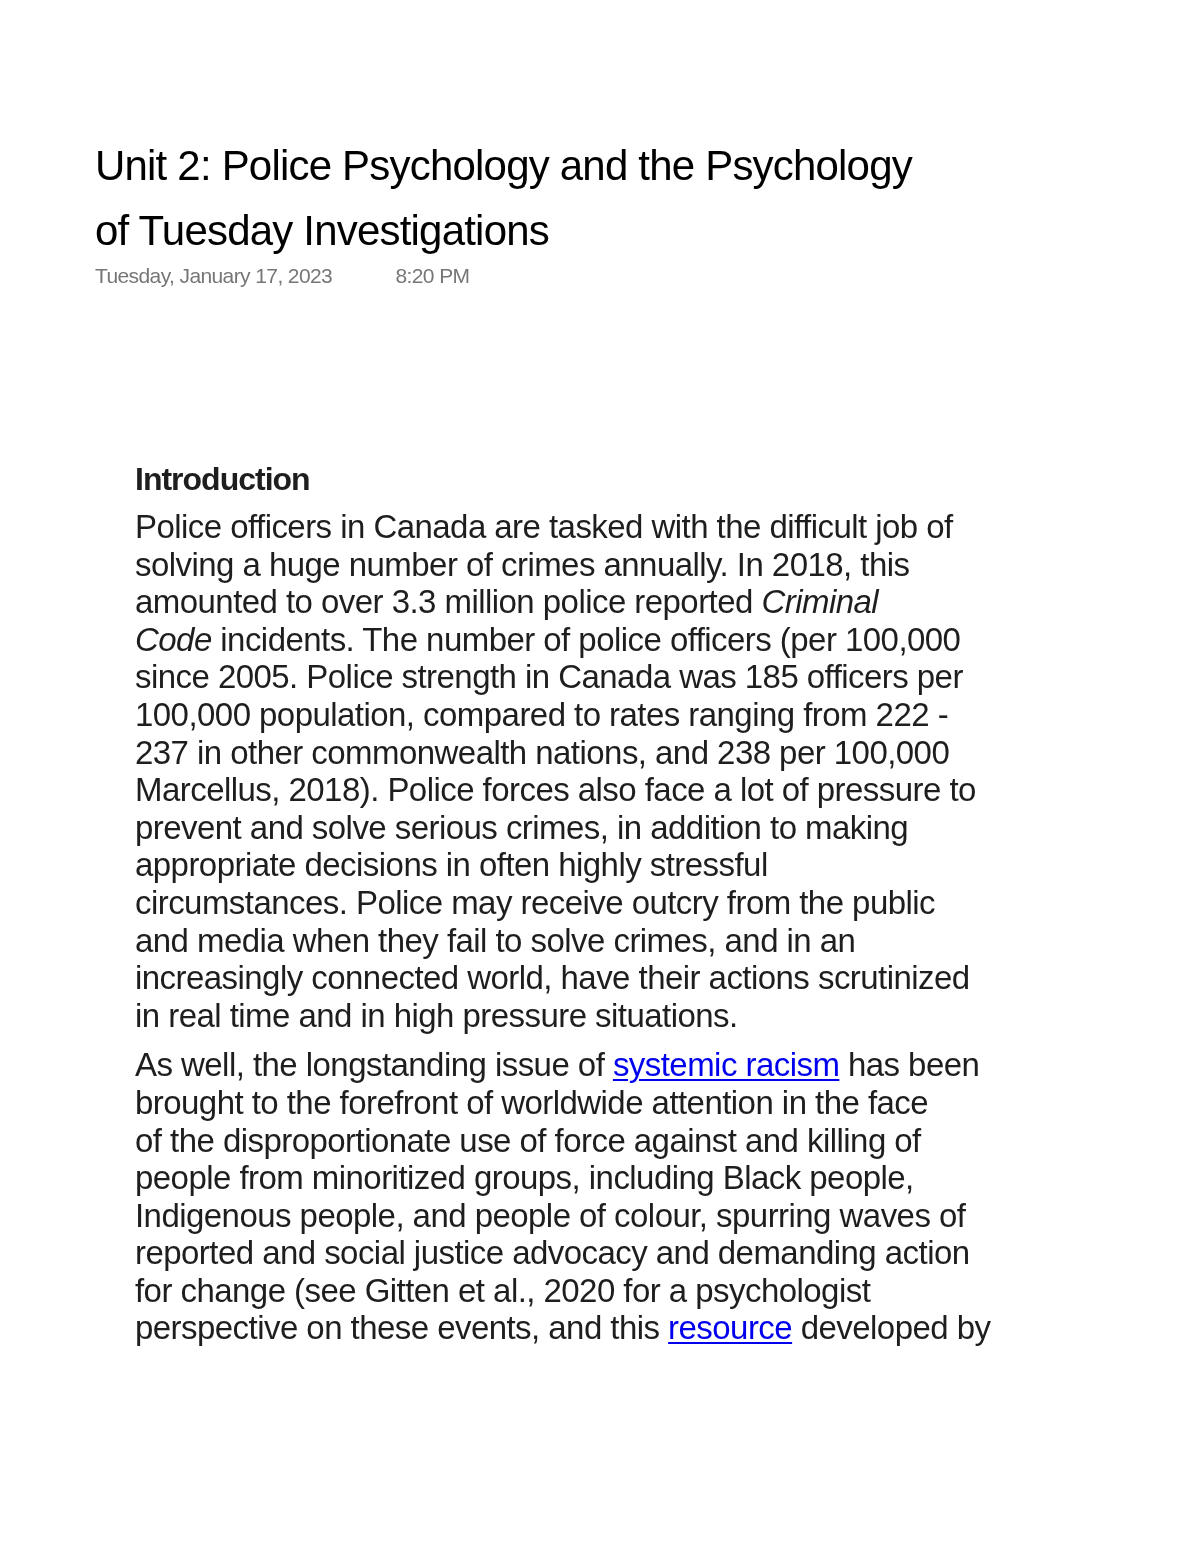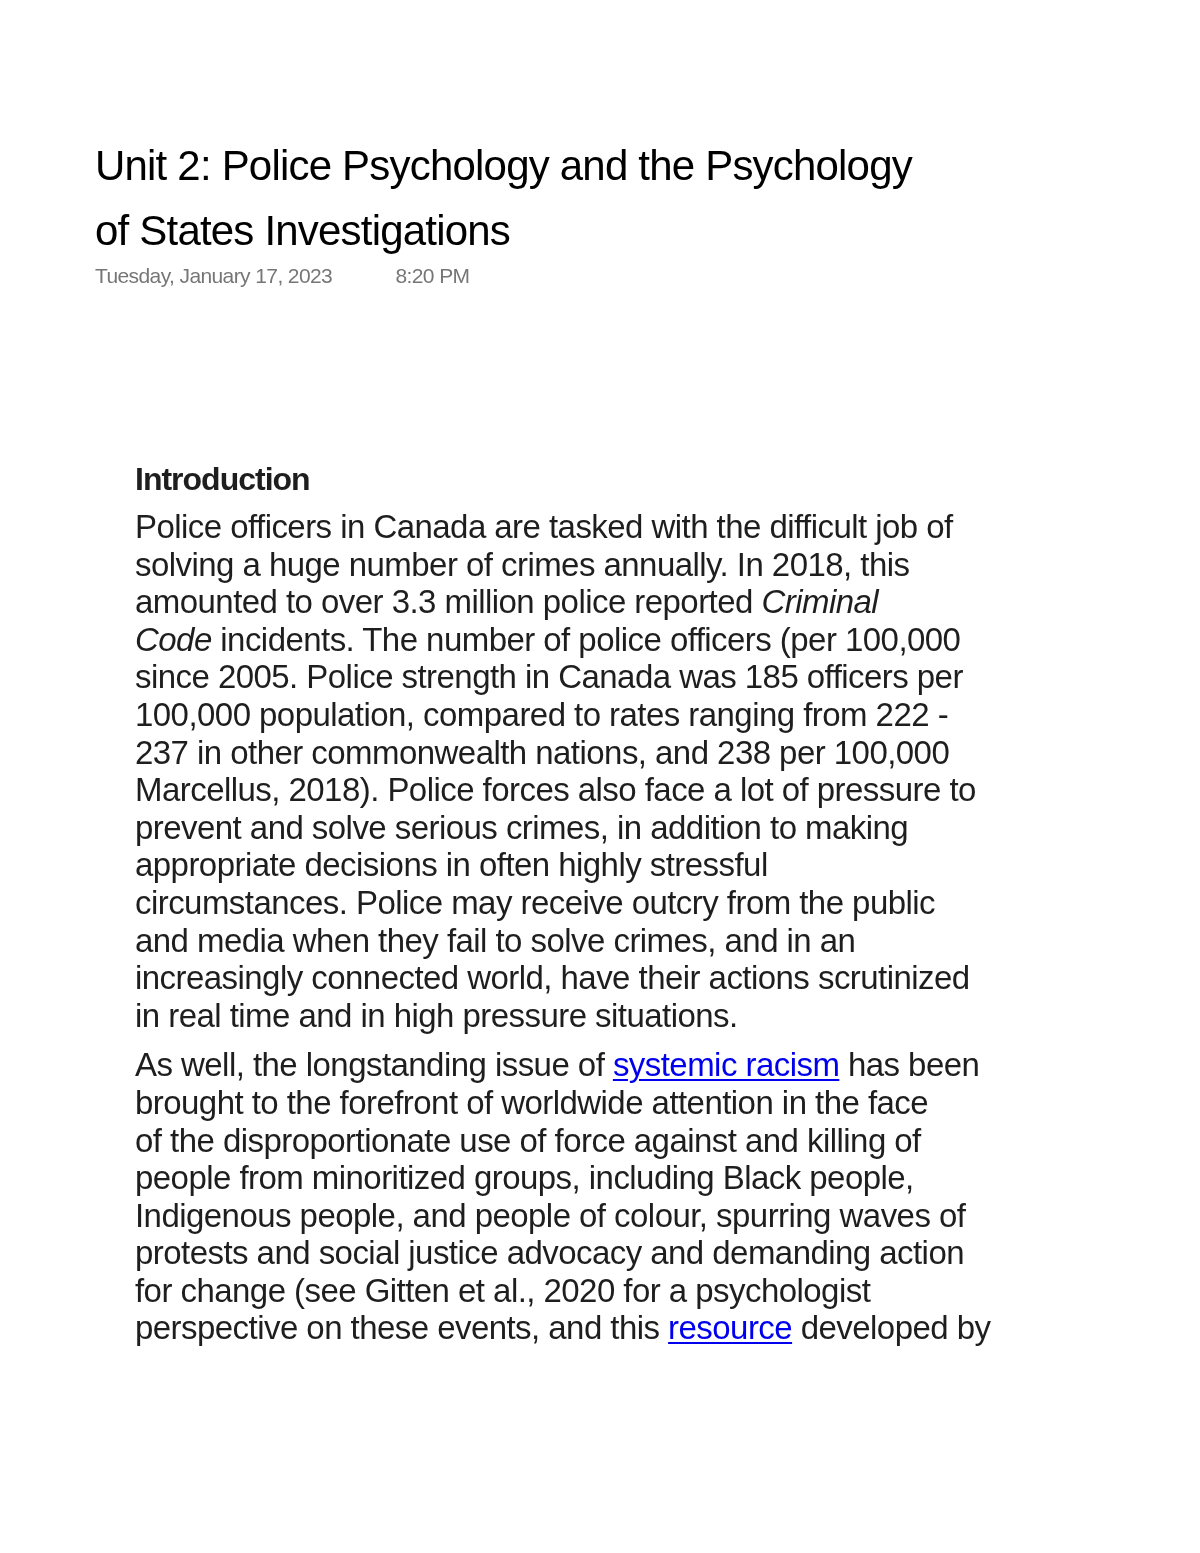--- a/index.html
+++ b/index.html
@@ -70,21 +70,21 @@
       text-decoration: underline;
       text-decoration-thickness: 2px;
       text-underline-offset: 3px;
     }
   </style>
 </head>
 <body>
 
 <h1 class="page-title">
   <span>Unit 2: Police Psychology and the Psychology</span><br>
-  <span>of States Investigations</span>
+  <span>of Tuesday Investigations</span>
 </h1>
 
 <div class="meta">
   <span>Tuesday, January 17, 2023</span>
   <span class="time">8:20 PM</span>
 </div>
 
 <div class="content">
   <h2 class="section-heading">Introduction</h2>
 
@@ -104,17 +104,17 @@
     <span class="line">increasingly connected world, have their actions scrutinized</span>
     <span class="line">in real time and in high pressure situations.</span>
   </p>
 
   <p class="para">
     <span class="line"><span>As well, the longstanding issue of </span><a href="#" style="color: rgb(0, 0, 238);">systemic racism</a><span> has been</span></span>
     <span class="line">brought to the forefront of worldwide attention in the face</span>
     <span class="line">of the disproportionate use of force against and killing of</span>
     <span class="line">people from minoritized groups, including Black people,</span>
     <span class="line">Indigenous people, and people of colour, spurring waves of</span>
-    <span class="line">protests and social justice advocacy and demanding action</span>
+    <span class="line">reported and social justice advocacy and demanding action</span>
     <span class="line">for change (see Gitten et al., 2020 for a psychologist</span>
     <span class="line"><span>perspective on these events, and this </span><a href="#" style="color: rgb(0, 0, 238);">resource</a><span> developed by</span></span>
   </p>
 </div>
 
 </body></html>

